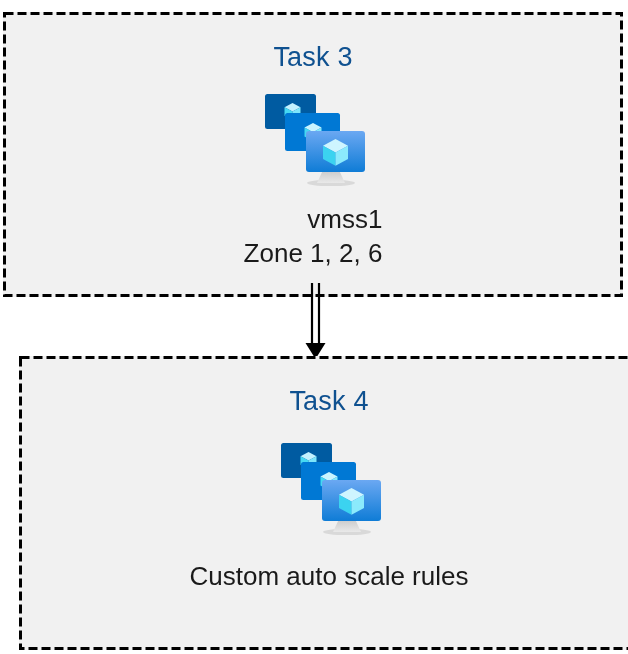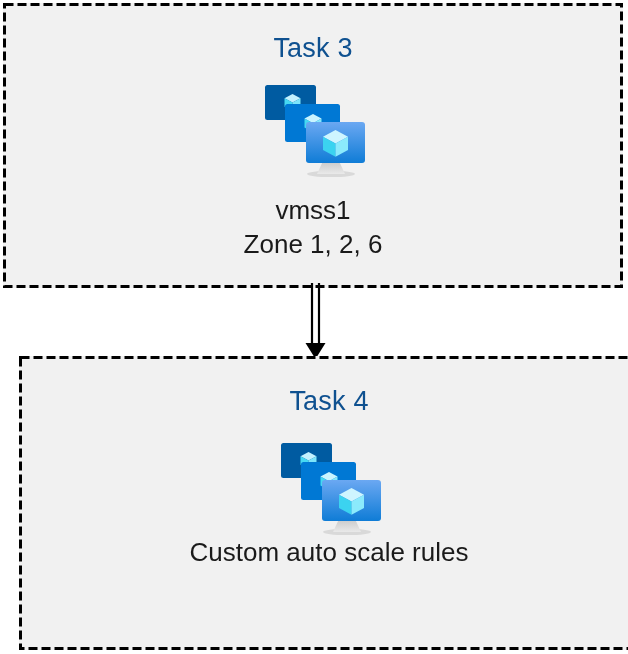--- a/index.html
+++ b/index.html
@@ -33,21 +33,21 @@
     align-items: center;
   }
   .task-box .dash-border {
     position: absolute;
     left: 0; top: 0; right: 0; bottom: 0;
     pointer-events: none;
   }
 
   #task-box-3 {
     left: 3px;
-    top: 3px;
+    top: 12px;
     width: 620px;
     height: 285px;
   }
   #task-box-4 {
     left: 19px;
     top: 356px;
     width: 620px;
     height: 294px;
   }
 
@@ -65,22 +65,22 @@
 
   
   .label-block {
     text-align: center;
     color: #1a1a1a;
     font-size: 26px;
     line-height: 34px;
     font-weight: 400;
     white-space: nowrap;
   }
-  #vmss-label-block { margin-top: 16px; }
-  #autoscale-label-block { }
+  #vmss-label-block { margin-top: 16px; text-align: right; }
+  #autoscale-label-block { margin-top: 24px; }
 
   
   .vmss-icon {
     position: relative;
     width: 104px;
     height: 96px;
   }
   #vmss-icon-3 { margin-top: 19px; }
   #vmss-icon-4 { margin-top: 24px; }
 

